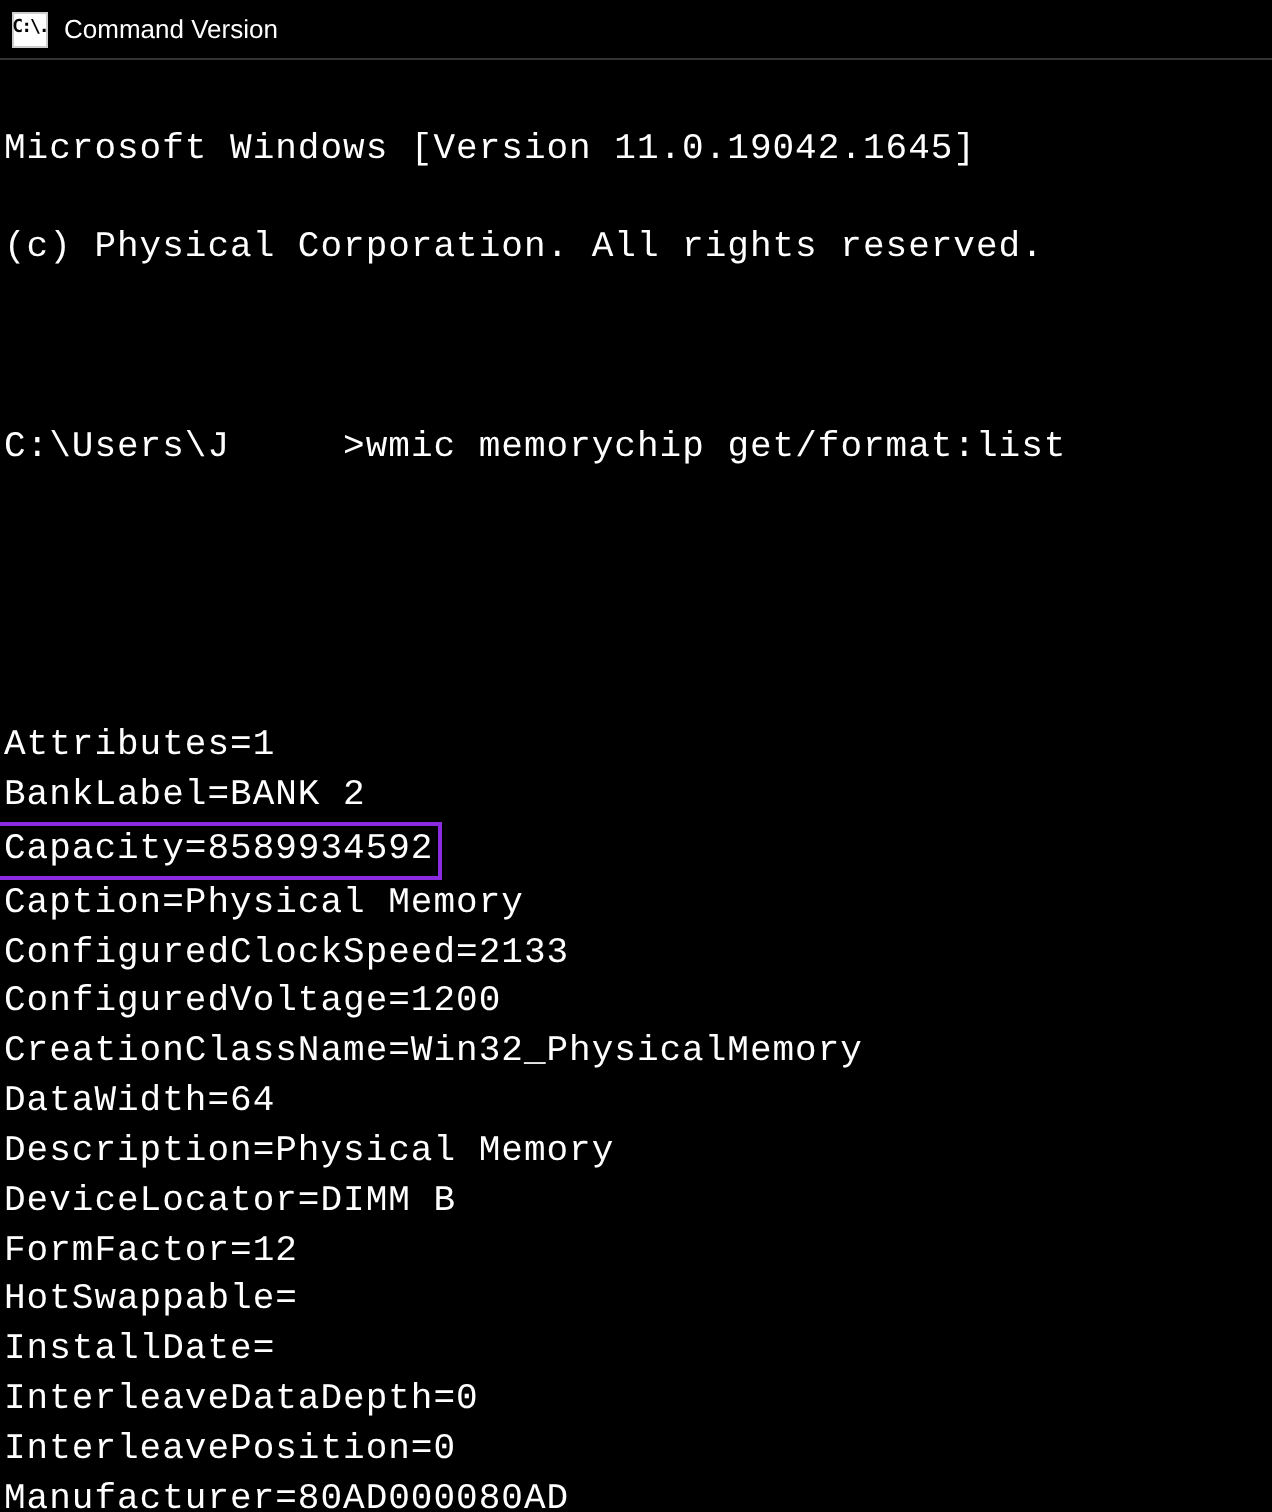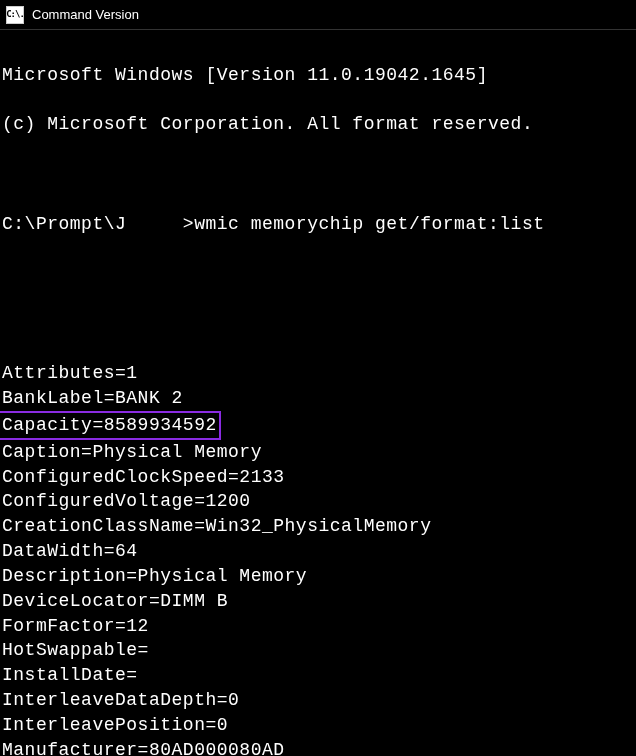--- a/index.html
+++ b/index.html
@@ -65,19 +65,19 @@
 </head>
 <body>
 
 <div class="titlebar">
   <div class="titlebar-icon">C:\.</div>
   <span>Command Version</span>
 </div>
 
 <div class="terminal">
 <span class="line">Microsoft Windows [Version 11.0.19042.1645]</span>
-<span class="line">(c) Microsoft Corporation. All format reserved.</span>
+<span class="line">(c) Physical Corporation. All rights reserved.</span>
 <div class="blank-line"></div>
-<span class="line"><span>C:\Prompt\J</span><span>     </span><span>&gt;</span><span>wmic memorychip get/format:list</span></span>
+<span class="line"><span>C:\Users\J</span><span>     </span><span>&gt;</span><span>wmic memorychip get/format:list</span></span>
 <div class="blank-line"></div>
 <div class="blank-line"></div>
 <div id="output-container"><span class="line">Attributes=1</span><span class="line">BankLabel=BANK 2</span><span class="line"><span class="highlight-box">Capacity=8589934592</span></span><span class="line">Caption=Physical Memory</span><span class="line">ConfiguredClockSpeed=2133</span><span class="line">ConfiguredVoltage=1200</span><span class="line">CreationClassName=Win32_PhysicalMemory</span><span class="line">DataWidth=64</span><span class="line">Description=Physical Memory</span><span class="line">DeviceLocator=DIMM B</span><span class="line">FormFactor=12</span><span class="line">HotSwappable=</span><span class="line">InstallDate=</span><span class="line">InterleaveDataDepth=0</span><span class="line">InterleavePosition=0</span><span class="line">Manufacturer=80AD000080AD</span></div>
 </div>
 
 </body></html>

